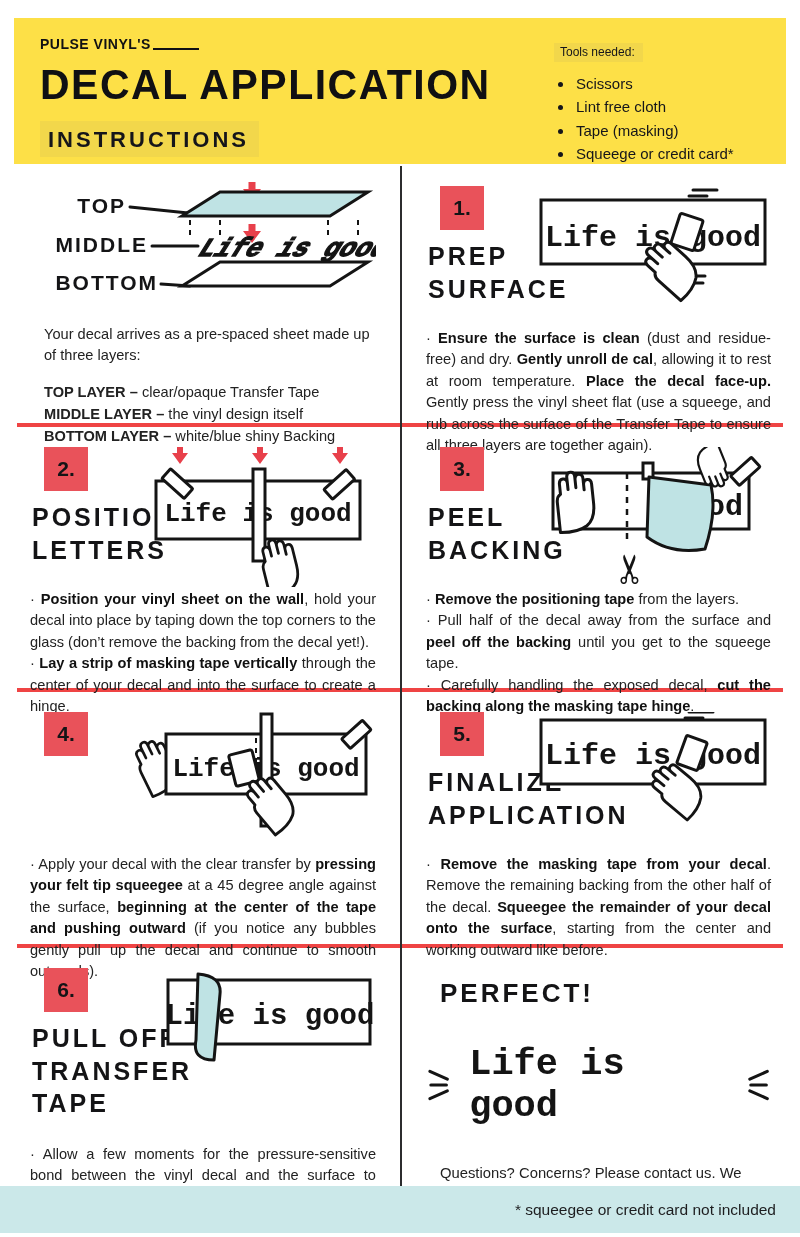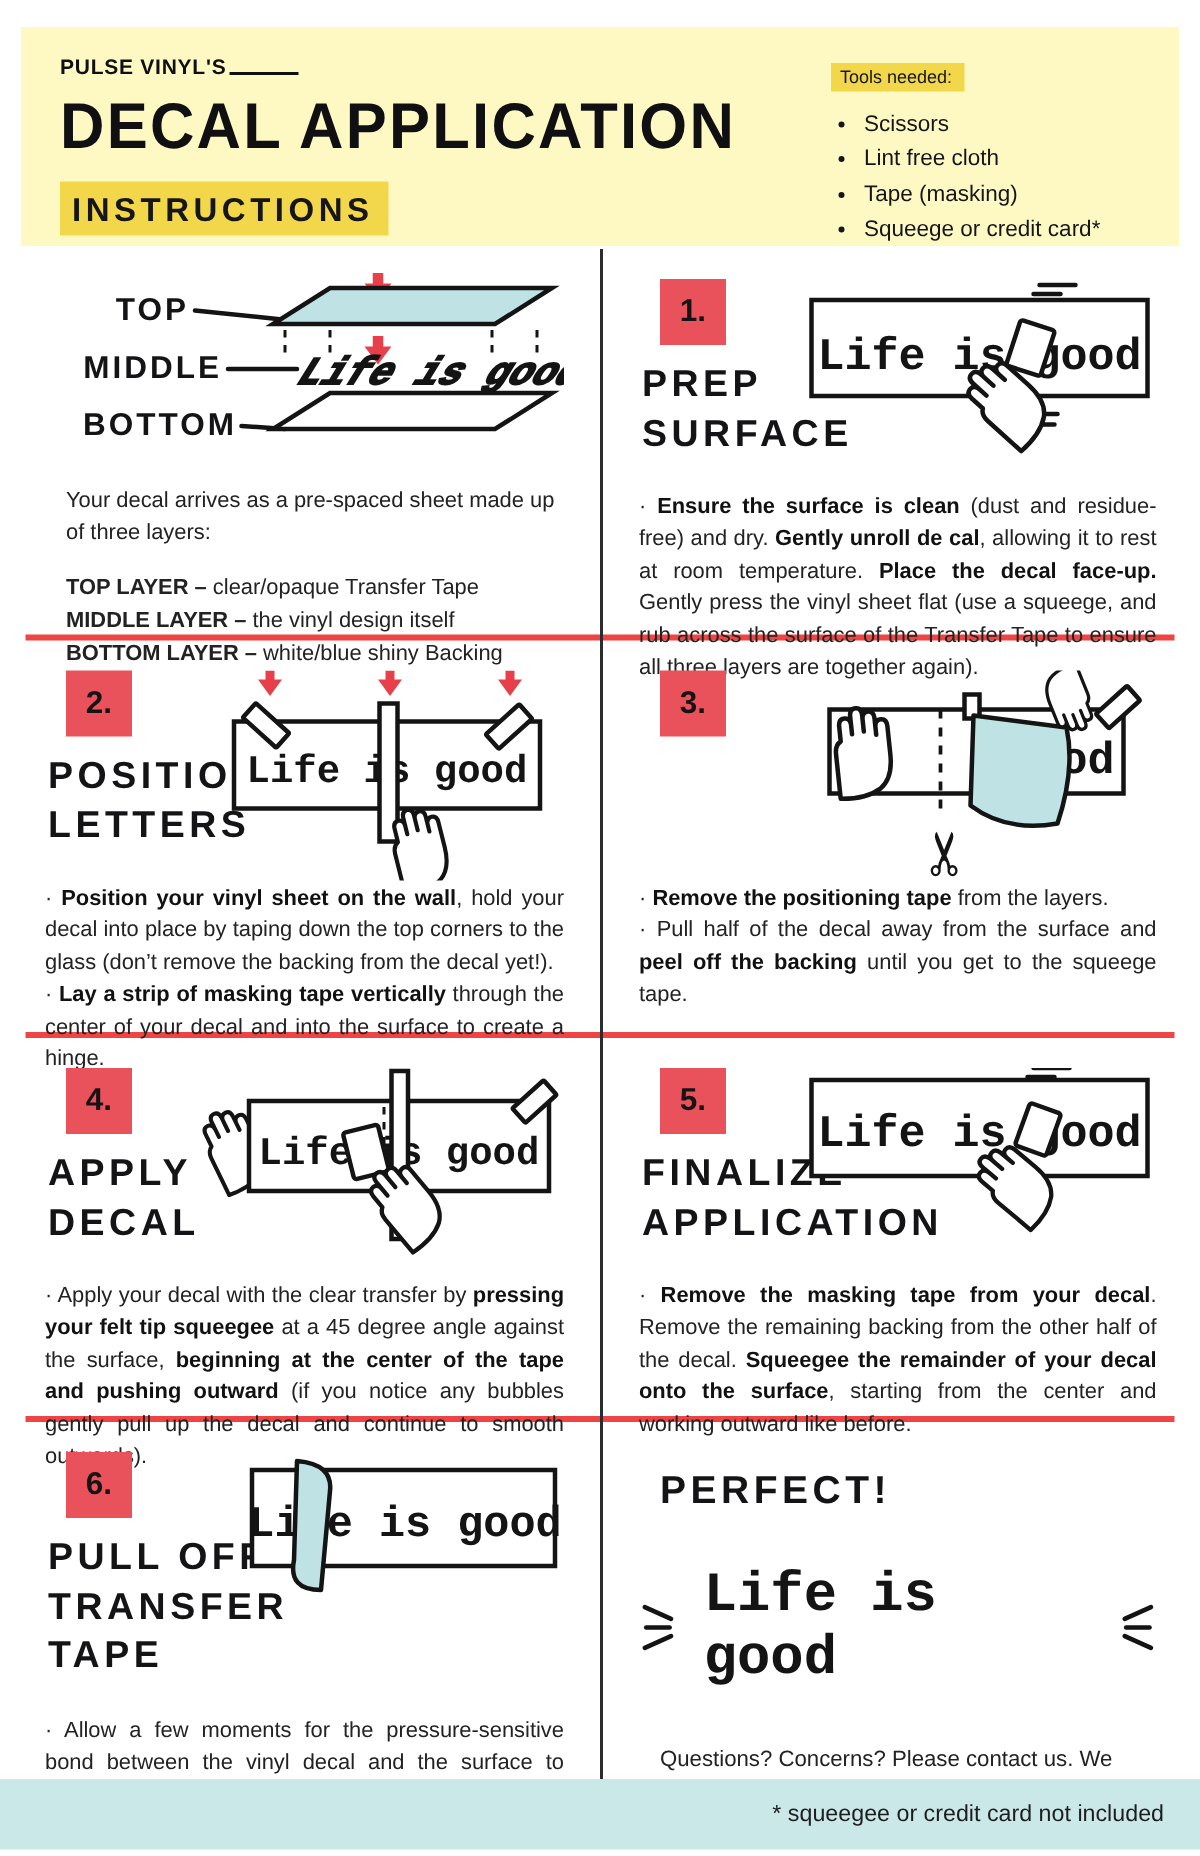--- a/index.html
+++ b/index.html
@@ -1,20 +1,20 @@
 <!DOCTYPE html>
 <html><head>
 <meta charset="utf-8">
 <style>
   html,body{margin:0;padding:0;background:#ffffff;}
   body{width:800px;height:1237px;font-family:"Liberation Sans","DejaVu Sans",sans-serif;color:#1b1b1d;position:relative;overflow:hidden;}
   .page{position:relative;width:800px;height:1237px;background:#fff;}
 
   
-  .hdr{position:absolute;left:14px;right:14px;top:18px;height:146px;background:#fef9c3;display:flex;justify-content:space-between;box-sizing:border-box;padding:18px 26px 0 26px;}
+  .hdr{position:absolute;left:14px;right:14px;top:18px;height:146px;background:#fde047;display:flex;justify-content:space-between;box-sizing:border-box;padding:18px 26px 0 26px;}
   .brand{font-size:14px;font-weight:bold;letter-spacing:.5px;color:#101013;display:flex;align-items:flex-end;}
   .brand-line{display:inline-block;width:46px;border-bottom:2px solid #101013;margin-left:2px;margin-bottom:2px;}
   .title{margin:8px 0 0 0;font-size:41px;font-weight:800;letter-spacing:1.5px;color:#101013;transform:scaleY(1.05);transform-origin:left top;}
   .hl{background:#f2d74b;color:#15151a;display:inline-block;}
   .subtitle{margin-top:14px;}
   .subtitle .hl{font-size:22px;font-weight:bold;letter-spacing:3px;padding:6px 10px 4px 8px;}
   .hdr-right{padding-top:6px;width:206px;}
   .tools-label{font-size:12px;padding:2px 8px 3px 6px;}
   .tools{margin:10px 0 0 0;padding-left:20px;font-size:15px;line-height:1.55;color:#15151a;}
   .tools li{padding-left:2px;}
@@ -180,43 +180,44 @@
       </div>
       <div class="body">
           <p class="rp"><span>· </span><b>Position your vinyl sheet on the wall</b><span>, hold your decal into place by taping down the top corners to the glass (don’t remove the backing from the decal yet!).</span></p>
           <p class="rp"><span>· </span><b>Lay a strip of masking tape vertically</b><span> through the center of your decal and into the surface to create a hinge.</span></p>
         </div>
     </section>
 
     <section class="cell row2 cright">
       <div class="step-head">
         <div class="badge">3.</div>
+        <h2 class="step-title">PEEL
+BACKING</h2>
         <svg class="art" width="240" height="146" viewBox="0 0 240 146">
           <rect class="sheet" x="22" y="26" width="196" height="56"></rect>
           <text class="decal" x="212" y="68" text-anchor="end" font-size="30">ood</text>
           <path class="hand" transform="translate(42,42) rotate(-6)" d="M-17,42 L-17,12 Q-17,6 -13,4 L-13,-6 Q-13,-11 -9,-11 Q-5,-11 -5,-6 L-5,0 L-5,-12 Q-5,-17 -1,-17 Q3,-17 3,-12 L3,-1 L3,-9 Q3,-14 7,-14 Q11,-14 11,-9 L11,2 L11,-3 Q11,-8 15,-8 Q19,-8 19,-3 L19,16 Q19,32 10,38 Q0,44 -17,42 Z"></path>
           <line x1="96" y1="26" x2="96" y2="94" stroke="#141414" stroke-width="2.5" stroke-dasharray="6,6"></line>
           <rect class="tape" x="112" y="16" width="10" height="16"></rect>
           <path class="flap" d="M118,30 L180,38 Q186,66 174,102 Q140,108 116,90 Z"></path>
           <path class="hand" transform="translate(186,28) rotate(158) scale(0.72)" d="M-17,42 L-17,12 Q-17,6 -13,4 L-13,-6 Q-13,-11 -9,-11 Q-5,-11 -5,-6 L-5,0 L-5,-12 Q-5,-17 -1,-17 Q3,-17 3,-12 L3,-1 L3,-9 Q3,-14 7,-14 Q11,-14 11,-9 L11,2 L11,-3 Q11,-8 15,-8 Q19,-8 19,-3 L19,16 Q19,32 10,38 Q0,44 -17,42 Z"></path>
           <rect class="tape" x="208" y="10" width="13" height="28" rx="1" transform="rotate(48 214 24)"></rect>
           <text x="97" y="138" text-anchor="middle" font-size="40" transform="rotate(-90 97 122)" fill="#141414">✂</text>
         </svg>
       </div>
       <div class="body">
           <p class="rp"><span>· </span><b>Remove the positioning tape</b><span> from the layers.</span></p>
           <p class="rp"><span>· Pull half of the decal away from the surface and </span><b>peel off the backing</b><span> until you get to the squeege tape.</span></p>
+          <p class="rp"><span>· Carefully handling the exposed decal, </span><b>cut the backing along the masking tape hinge</b><span>.</span></p>
         </div>
     </section>
 
     <section class="cell row3 cleft">
       <div class="step-head">
         <div class="badge">4.</div>
-        <h2 class="step-title">APPLY
-DECAL</h2>
         <svg class="art" width="242" height="134" viewBox="0 0 242 134">
           <path class="hand" transform="translate(16,44) rotate(-26) scale(0.9)" d="M-17,42 L-17,12 Q-17,6 -13,4 L-13,-6 Q-13,-11 -9,-11 Q-5,-11 -5,-6 L-5,0 L-5,-12 Q-5,-17 -1,-17 Q3,-17 3,-12 L3,-1 L3,-9 Q3,-14 7,-14 Q11,-14 11,-9 L11,2 L11,-3 Q11,-8 15,-8 Q19,-8 19,-3 L19,16 Q19,32 10,38 Q0,44 -17,42 Z"></path>
           <rect class="sheet" x="32" y="22" width="200" height="60"></rect>
           <text class="decal" x="132" y="64" text-anchor="middle" font-size="26">Life is good</text>
           <line x1="122" y1="26" x2="122" y2="78" stroke="#141414" stroke-width="2" stroke-dasharray="5,5"></line>
           <rect class="tape" x="127" y="2" width="11" height="112"></rect>
           <rect class="tape" x="98" y="40" width="24" height="32" rx="2" transform="rotate(-14 110 56)"></rect>
           <path class="hand" transform="translate(128,82) rotate(-40) scale(0.95)" d="M-17,42 L-17,12 Q-17,6 -13,4 L-13,-6 Q-13,-11 -9,-11 Q-5,-11 -5,-6 L-5,0 L-5,-12 Q-5,-17 -1,-17 Q3,-17 3,-12 L3,-1 L3,-9 Q3,-14 7,-14 Q11,-14 11,-9 L11,2 L11,-3 Q11,-8 15,-8 Q19,-8 19,-3 L19,16 Q19,32 10,38 Q0,44 -17,42 Z"></path>
           <rect class="tape" x="216" y="8" width="13" height="28" rx="1" transform="rotate(48 222 22)"></rect>
         </svg>

